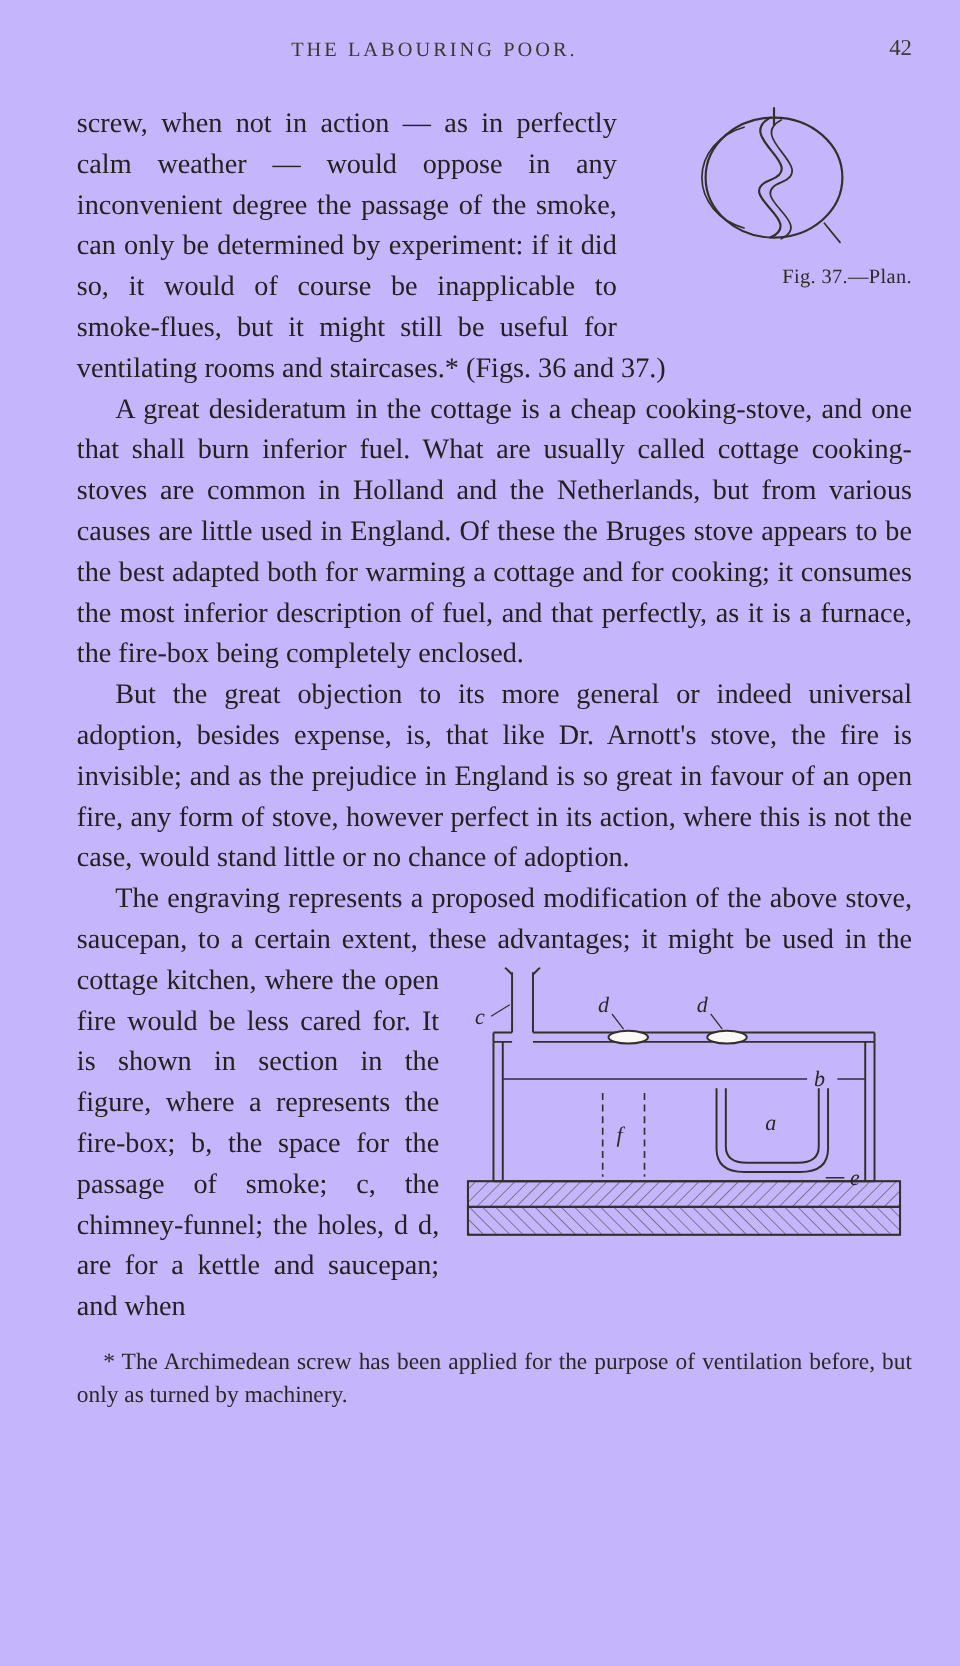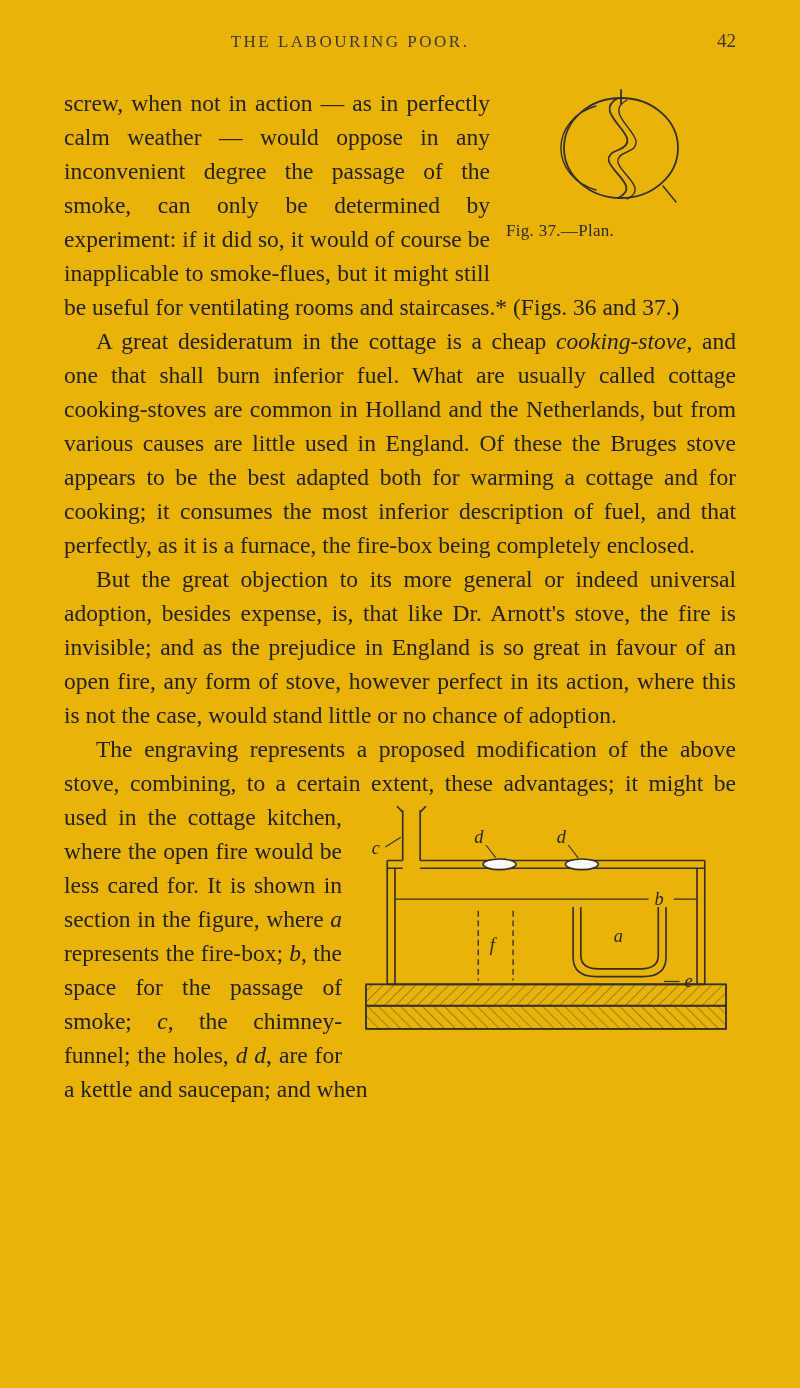--- a/index.html
+++ b/index.html
@@ -1,36 +1,36 @@
 <!DOCTYPE html>
 <html><head>
 <meta charset="utf-8">
 <style>
   * { box-sizing: border-box; }
   html, body { margin: 0; padding: 0; background: #d8d5cf; }
   .page {
     width: 800px; height: 1388px; margin: 0 auto;
-    background: #eab308; color: #242220;
+    background: #c4b5fd; color: #242220;
     font-family: "Liberation Serif", serif;
-    padding: 30px 64px 36px 64px;
+    padding: 30px 40px 36px 64px;
     position: relative; overflow: hidden;
   }
   .running-head {
     position: relative; height: 30px; margin-bottom: 26px;
     font-size: 17px; letter-spacing: 2.5px; color: #3a3734;
   }
   .running-head .title { position: absolute; left: 0; right: 100px; top: 2px; text-align: center; }
   .running-head .pagenum { position: absolute; right: 0; top: 0; letter-spacing: 0; font-size: 19px; }
   .body-text { font-size: 23.5px; line-height: 34px; text-align: justify; }
   p.para { margin: 0; }
   .indent { text-indent: 32px; }
-  .it { font-style: italic; }
+  .it { }
   .fig { display: block; }
   .fig37 { float: right; width: 230px; margin: 2px 0 44px 16px; }
-  .fig37 .fig-inner { width: 158px; margin-left: auto; text-align: left; }
+  .fig37 .fig-inner { width: 158px; margin-left: auto; text-align: right; }
   .fig38 { float: right; width: 380px; margin: 6px 0 10px 14px; text-align: center; }
   .caption {
     display: block; font-size: 17px; line-height: 22px;
     letter-spacing: 0.3px; color: #2e2b28; margin-top: 6px; text-indent: 0;
   }
   .footnote {
     clear: both; padding-top: 16px;
     font-size: 19.5px; line-height: 27px; text-align: justify;
     text-indent: 22px; color: #2b2824;
   }
@@ -69,21 +69,21 @@
 
     <p class="para indent">
       <span><span>A great desideratum in the cottage is a cheap </span><span class="it">cooking-stove</span><span>, and one that shall burn inferior fuel. What are usually called cottage cooking-stoves are common in Holland and the Netherlands, but from various causes are little used in England. Of these the Bruges stove appears to be the best adapted both for warming a cottage and for cooking; it consumes the most inferior description of fuel, and that perfectly, as it is a furnace, the fire-box being completely enclosed.</span></span>
     </p>
 
     <p class="para indent">
       <span><span>But the great objection to its more general or indeed universal adoption, besides expense, is, that like Dr. Arnott's stove, the fire is invisible; and as the prejudice in England is so great in favour of an open fire, any form of stove, however perfect in its action, where this is not the case, would stand little or no chance of adoption.</span></span>
     </p>
 
     <p class="para indent">
-      <span><span>The engraving represents a proposed modification of the above stove, combining, to a certain extent, these advantages; </span></span><span class="fig fig38">
+      <span><span>The engraving represents a proposed modification of the above stove, saucepan, to a certain extent, these advantages; </span></span><span class="fig fig38">
         <svg width="364" height="229" viewBox="0 0 376 236">
           <defs>
             <pattern id="hatchA" width="8" height="8" patternUnits="userSpaceOnUse" patternTransform="rotate(45)">
               <line x1="0" y1="0" x2="0" y2="8" stroke="#55504a" stroke-width="1.1"></line>
             </pattern>
             <pattern id="hatchB" width="8" height="8" patternUnits="userSpaceOnUse" patternTransform="rotate(-45)">
               <line x1="0" y1="0" x2="0" y2="8" stroke="#55504a" stroke-width="1.1"></line>
             </pattern>
           </defs>
           <g fill="none" stroke="#332f2b" stroke-width="1.7">
@@ -107,15 +107,18 @@
             <text x="199" y="38">d</text>
             <text x="300" y="102">b</text>
             <text x="130" y="150">f</text>
             <text x="258" y="140">a</text>
             <text x="331" y="187">e</text>
           </g>
         </svg>
       </span><span><span>it might be used in the cottage kitchen, where the open fire would be less cared for. It is shown in section in the figure, where </span><span class="it">a</span><span> represents the fire-box; </span><span class="it">b</span><span>, the space for the passage of smoke; </span><span class="it">c</span><span>, the chimney-funnel; the holes, </span><span class="it">d d</span><span>, are for a kettle and saucepan; and when</span></span>
     </p>
 
+    <div class="footnote">
+      <span><span>* The Archimedean screw has been applied for the purpose of ventilation before, but only as turned by machinery.</span></span>
+    </div>
 
   </div>
 </div>
 
 </body></html>

